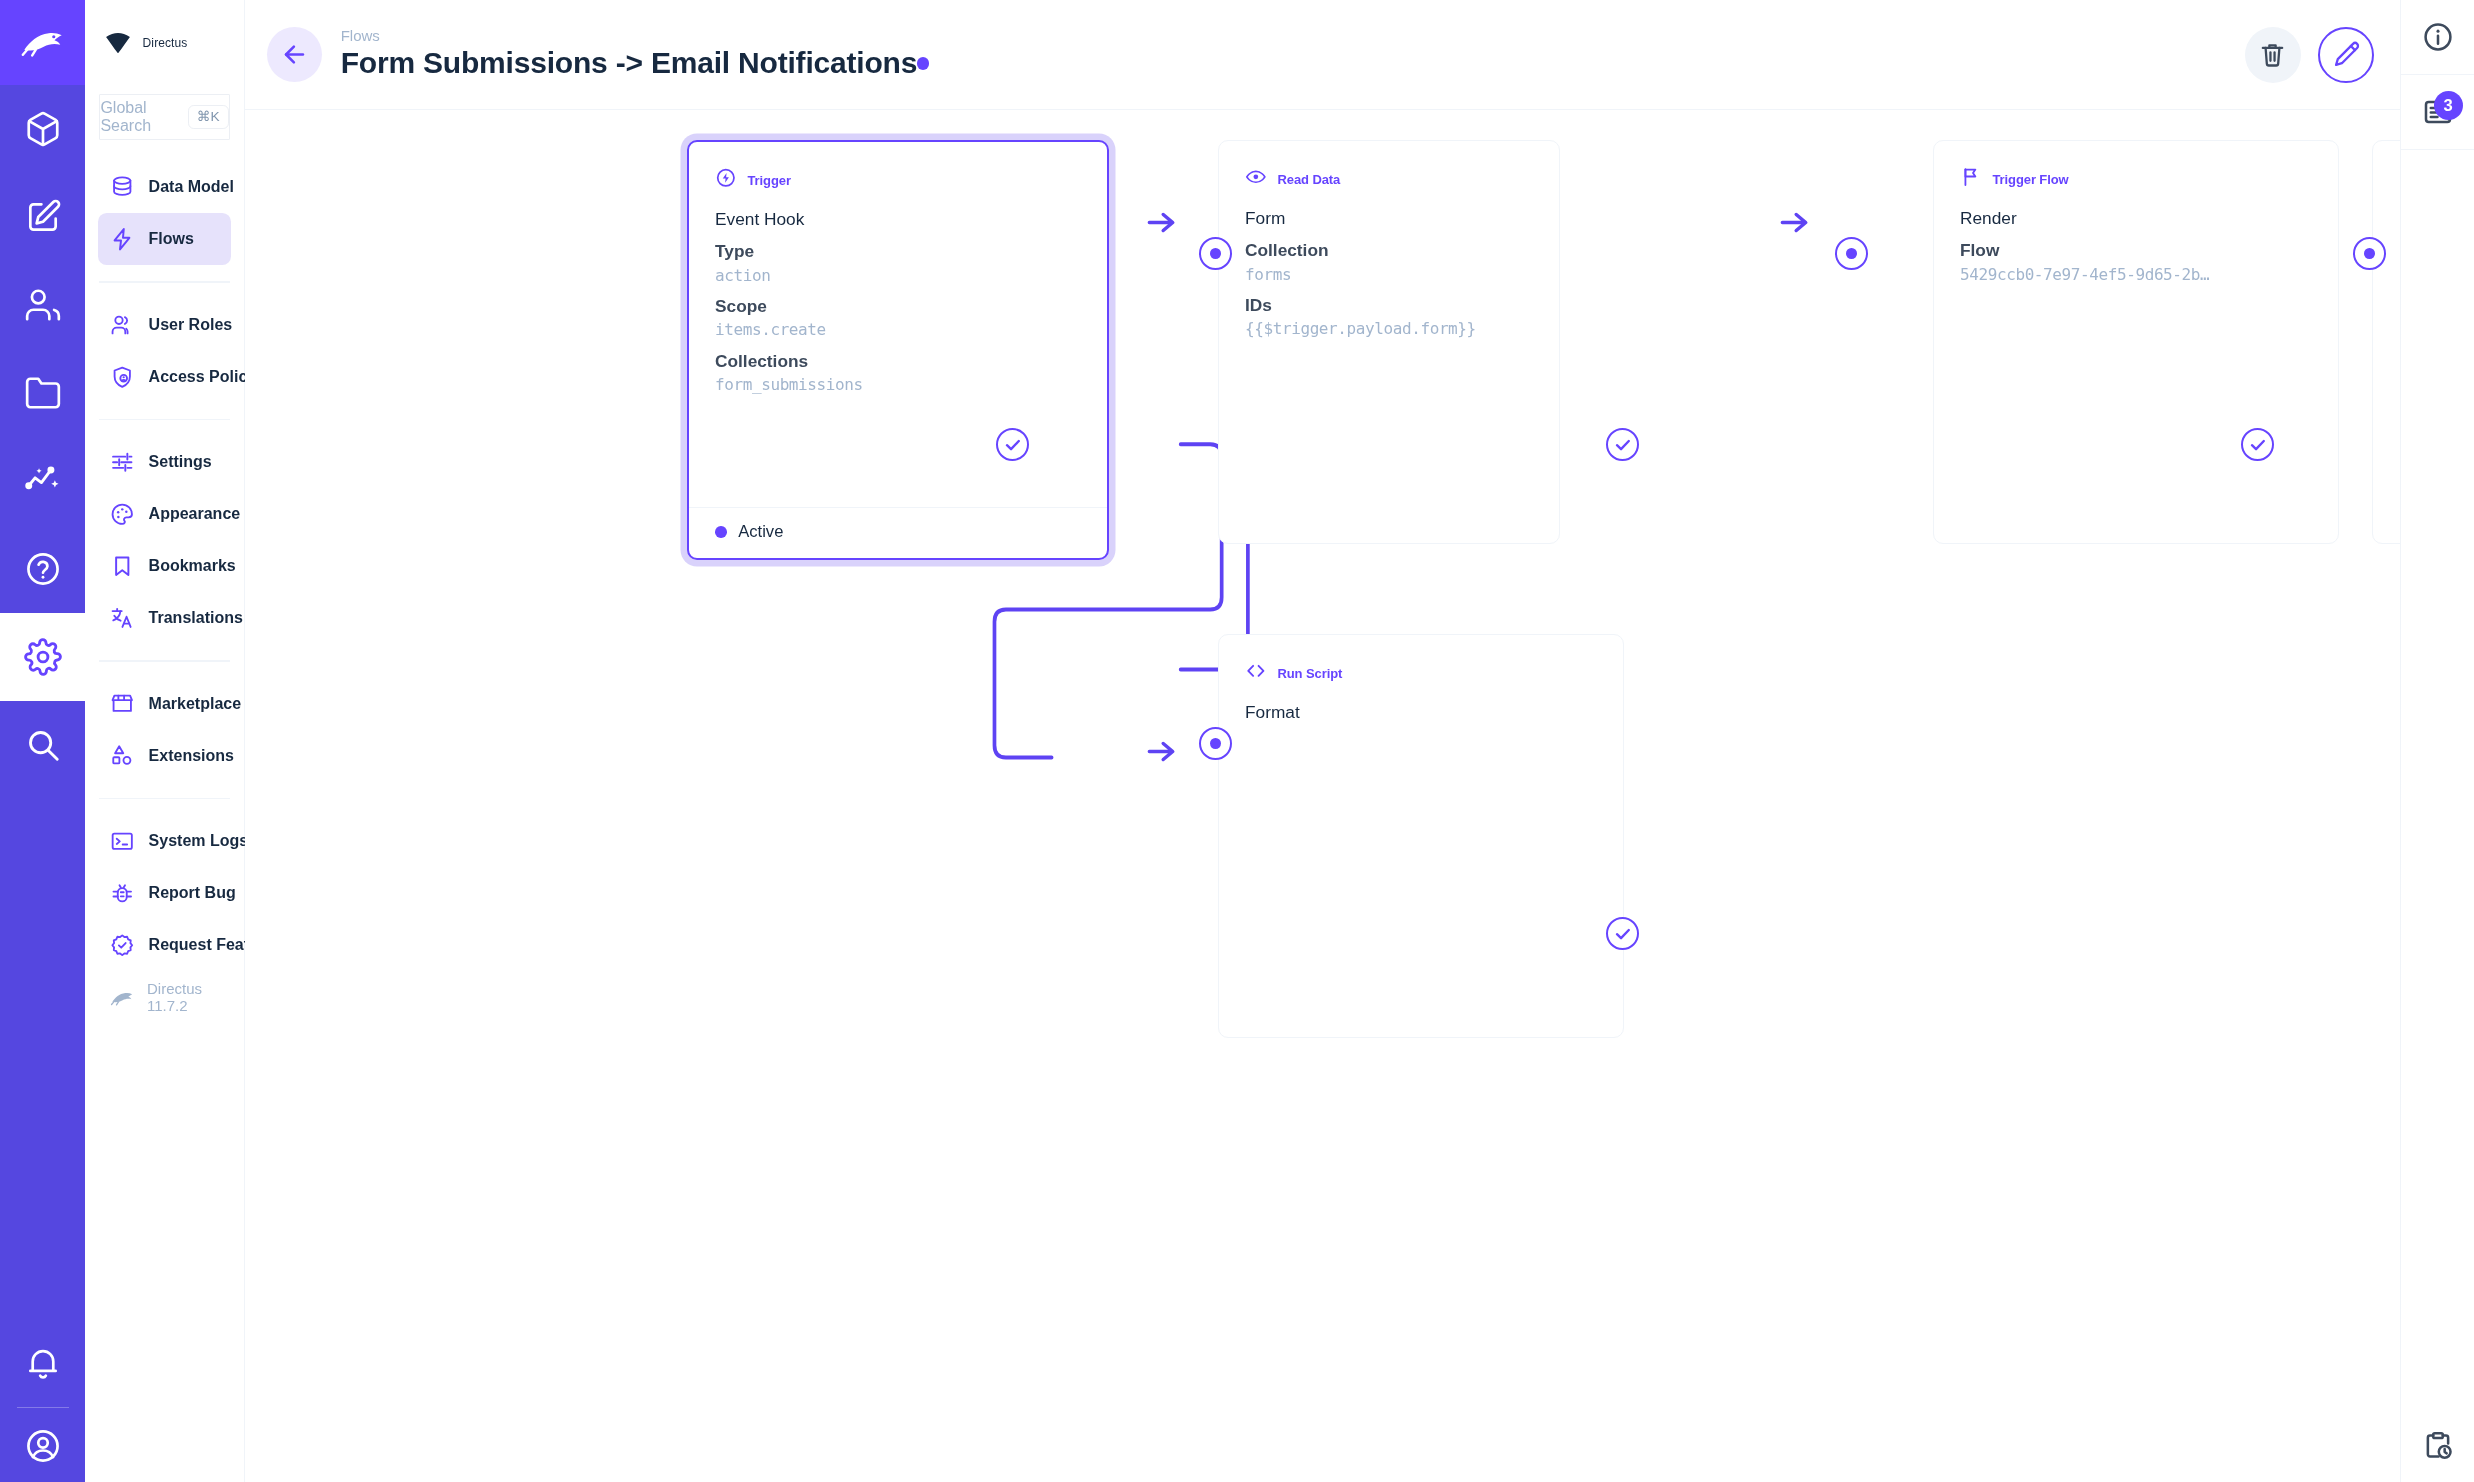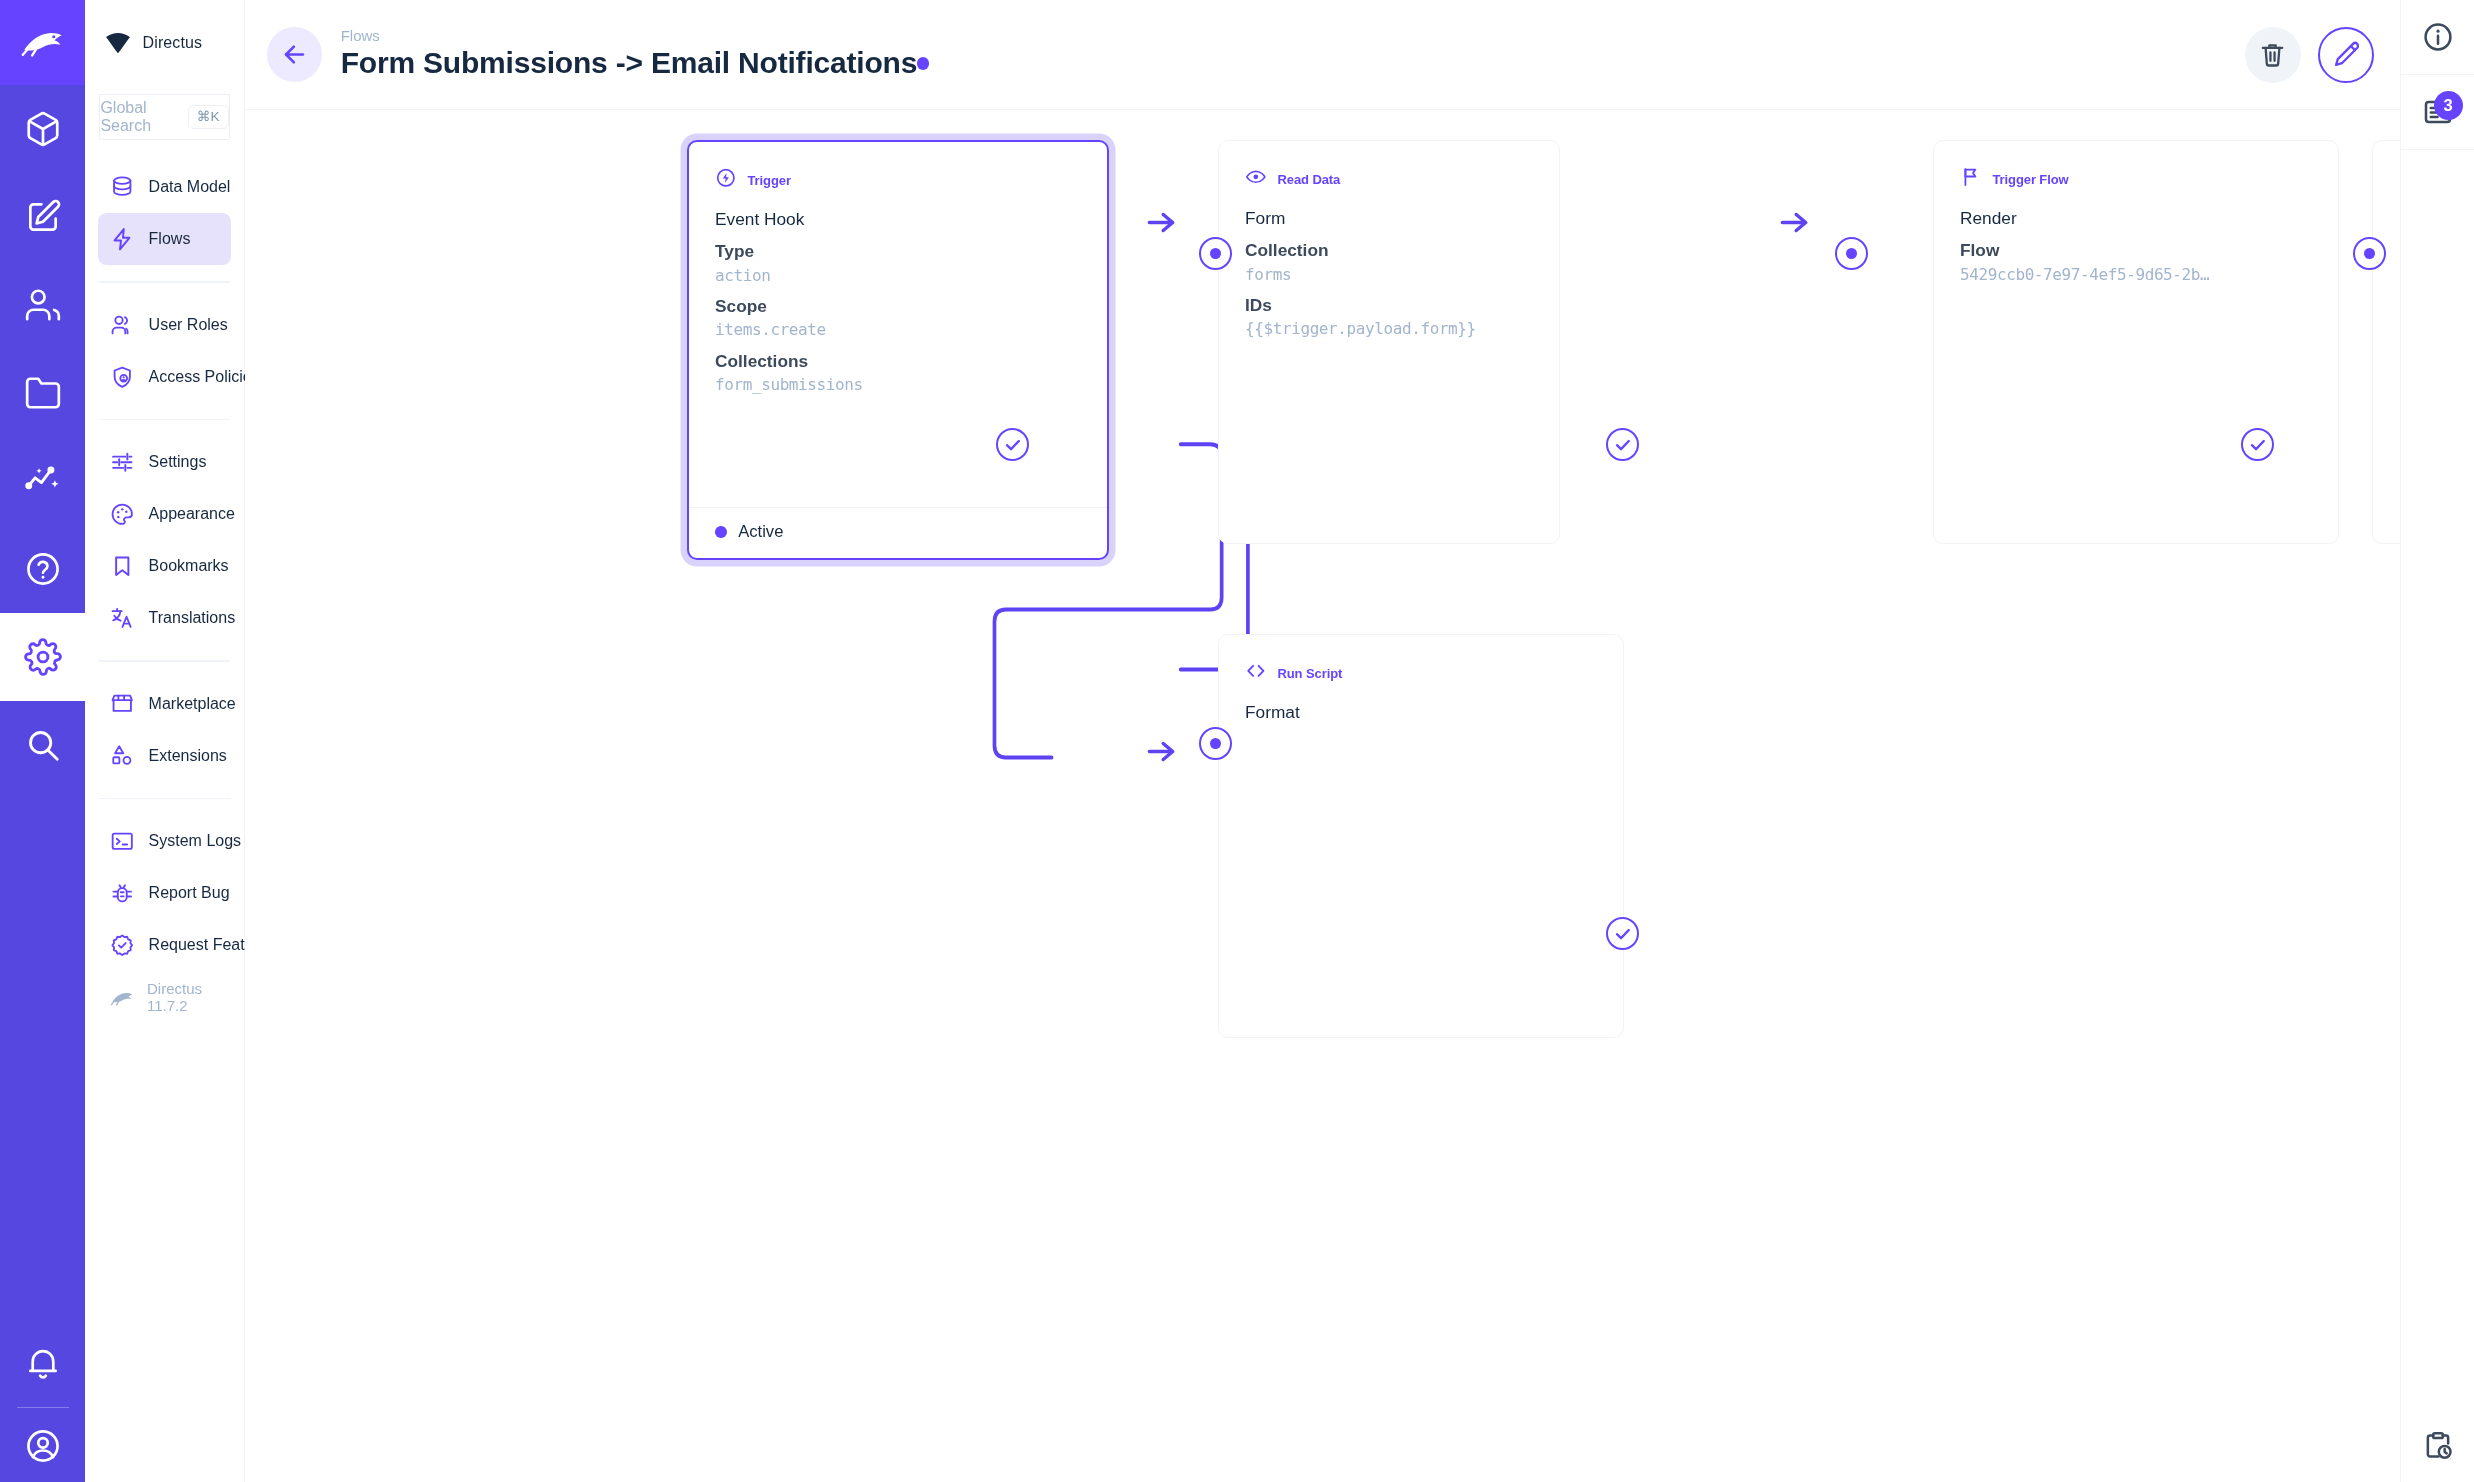--- a/index.html
+++ b/index.html
@@ -41,41 +41,41 @@
     background: #ffffff;
     border-right: 1.4px solid #f0f4f9;
     display: flex; flex-direction: column;
     padding: 0;
   }
   .sb-brand {
     height: 85px; display: flex; align-items: center;
     padding-left: 20px; gap: 11.6px;
   }
   .sb-brand-mark { width: 26px; height: 21.7px; }
-  .sb-brand-name { font-size: 16px; color: #172940; font-weight: 400; letter-spacing: 0.1px;}
+  .sb-brand-name { font-size: 12px; color: #172940; font-weight: 400; letter-spacing: 0.1px;}
   .sb-search {
     margin: 8.7px 14.4px 0 14.4px;
     height: 46px;
     border: 1.4px solid #eceff4;
     border-radius: 1px;
     display: flex; align-items: center; justify-content: center;
     gap: 10px;
   }
   .sb-search-ph { font-size: 16px; color: #a2b5cd; }
   .sb-kbd {
     border: 1.4px solid #eceff4; border-radius: 5.8px;
     padding: 2.2px 8px 3.6px 8px;
     font-size: 13.7px; color: #8196ae;
   }
   .sb-nav { margin-top: 21.7px; }
   .sb-group { padding: 0 13px; }
   .sb-item {
     height: 52px; display: flex; align-items: center;
     gap: 13px; padding: 0 11.6px; border-radius: 8.7px;
-    color: #172940; font-size: 16px;
+    color: #172940; font-size: 16px; font-weight: bold;
   }
   .sb-item.sel { background: #e6e2fb; }
   .sb-item .ico { width: 26px; height: 26px; flex: 0 0 26px; color:#6644ff; display:flex; align-items:center; justify-content:center;}
   .sb-item .ico svg { width: 24.5px; height: 24.5px; display:block; }
   .sb-item .lbl { flex: 1 1 auto; white-space: nowrap; }
   .sb-badge {
     border: 1.4px solid #c5bcf7; color: #6644ff; border-radius: 721px;
     font-size: 13px; padding: 2.2px 9.4px 3.6px 9.4px;
   }
   .sb-sep { height: 1.4px; background: #f0f4f9; margin: 16px 14.4px; }

